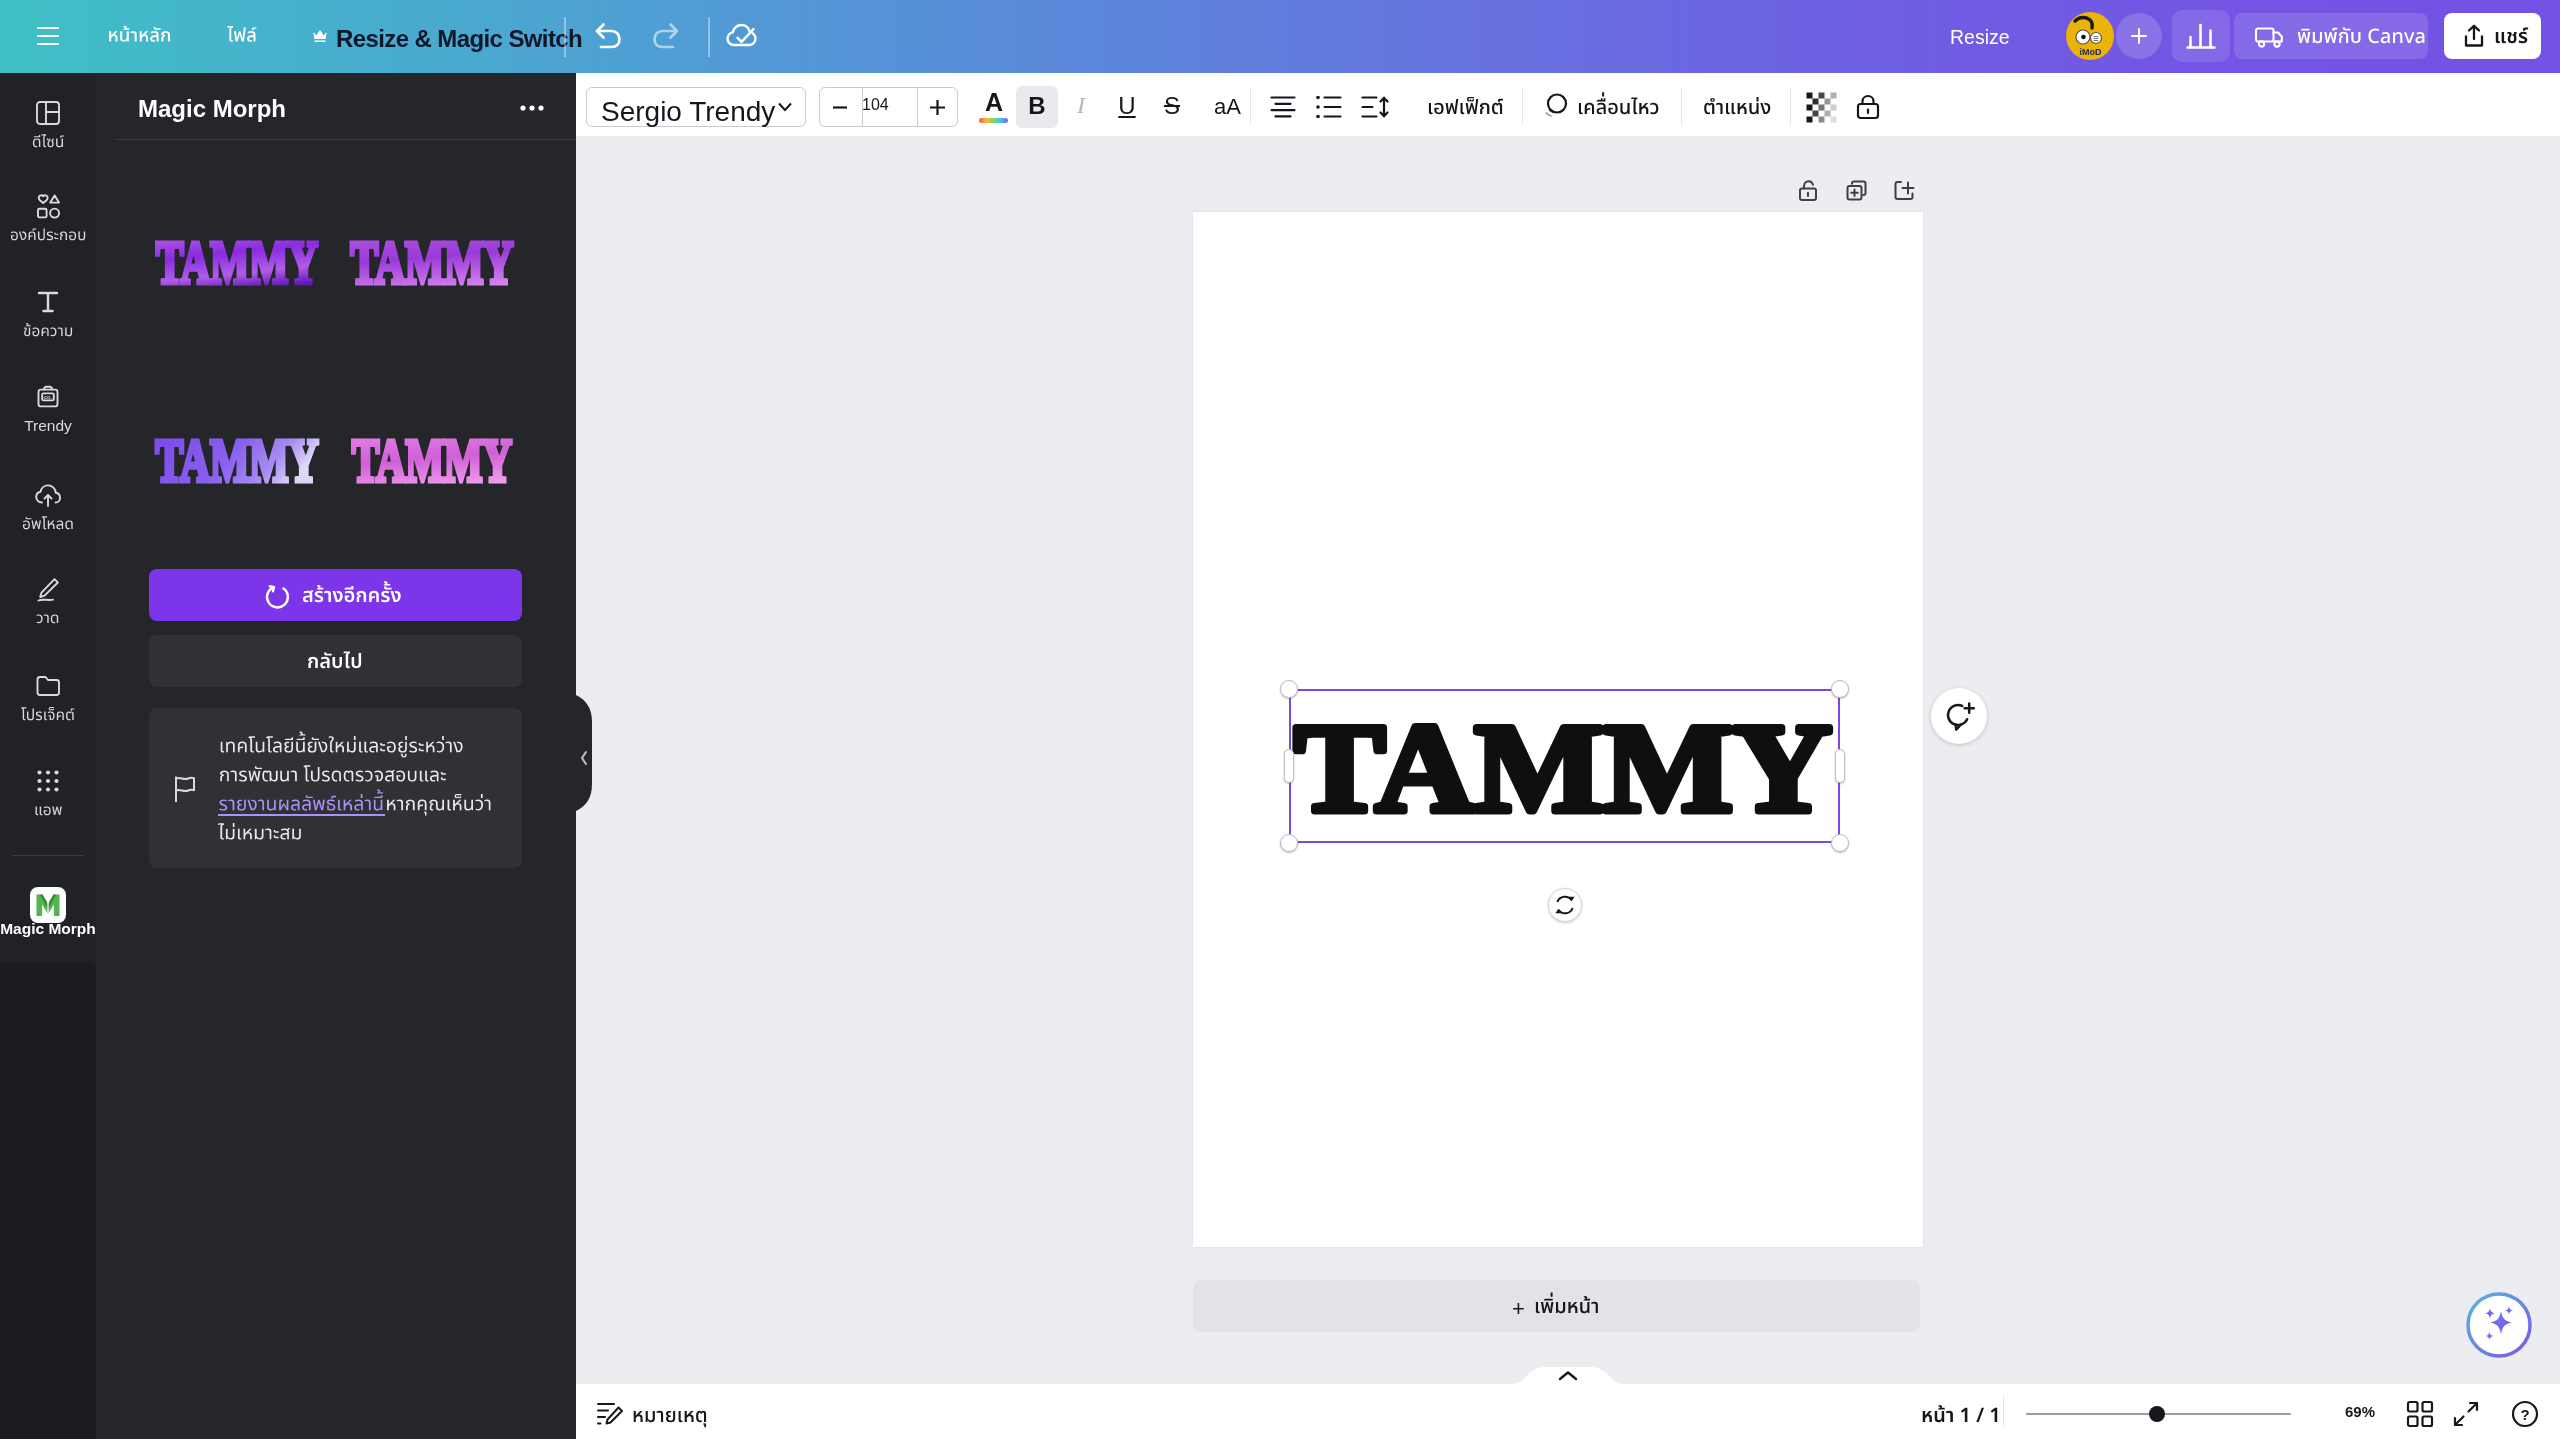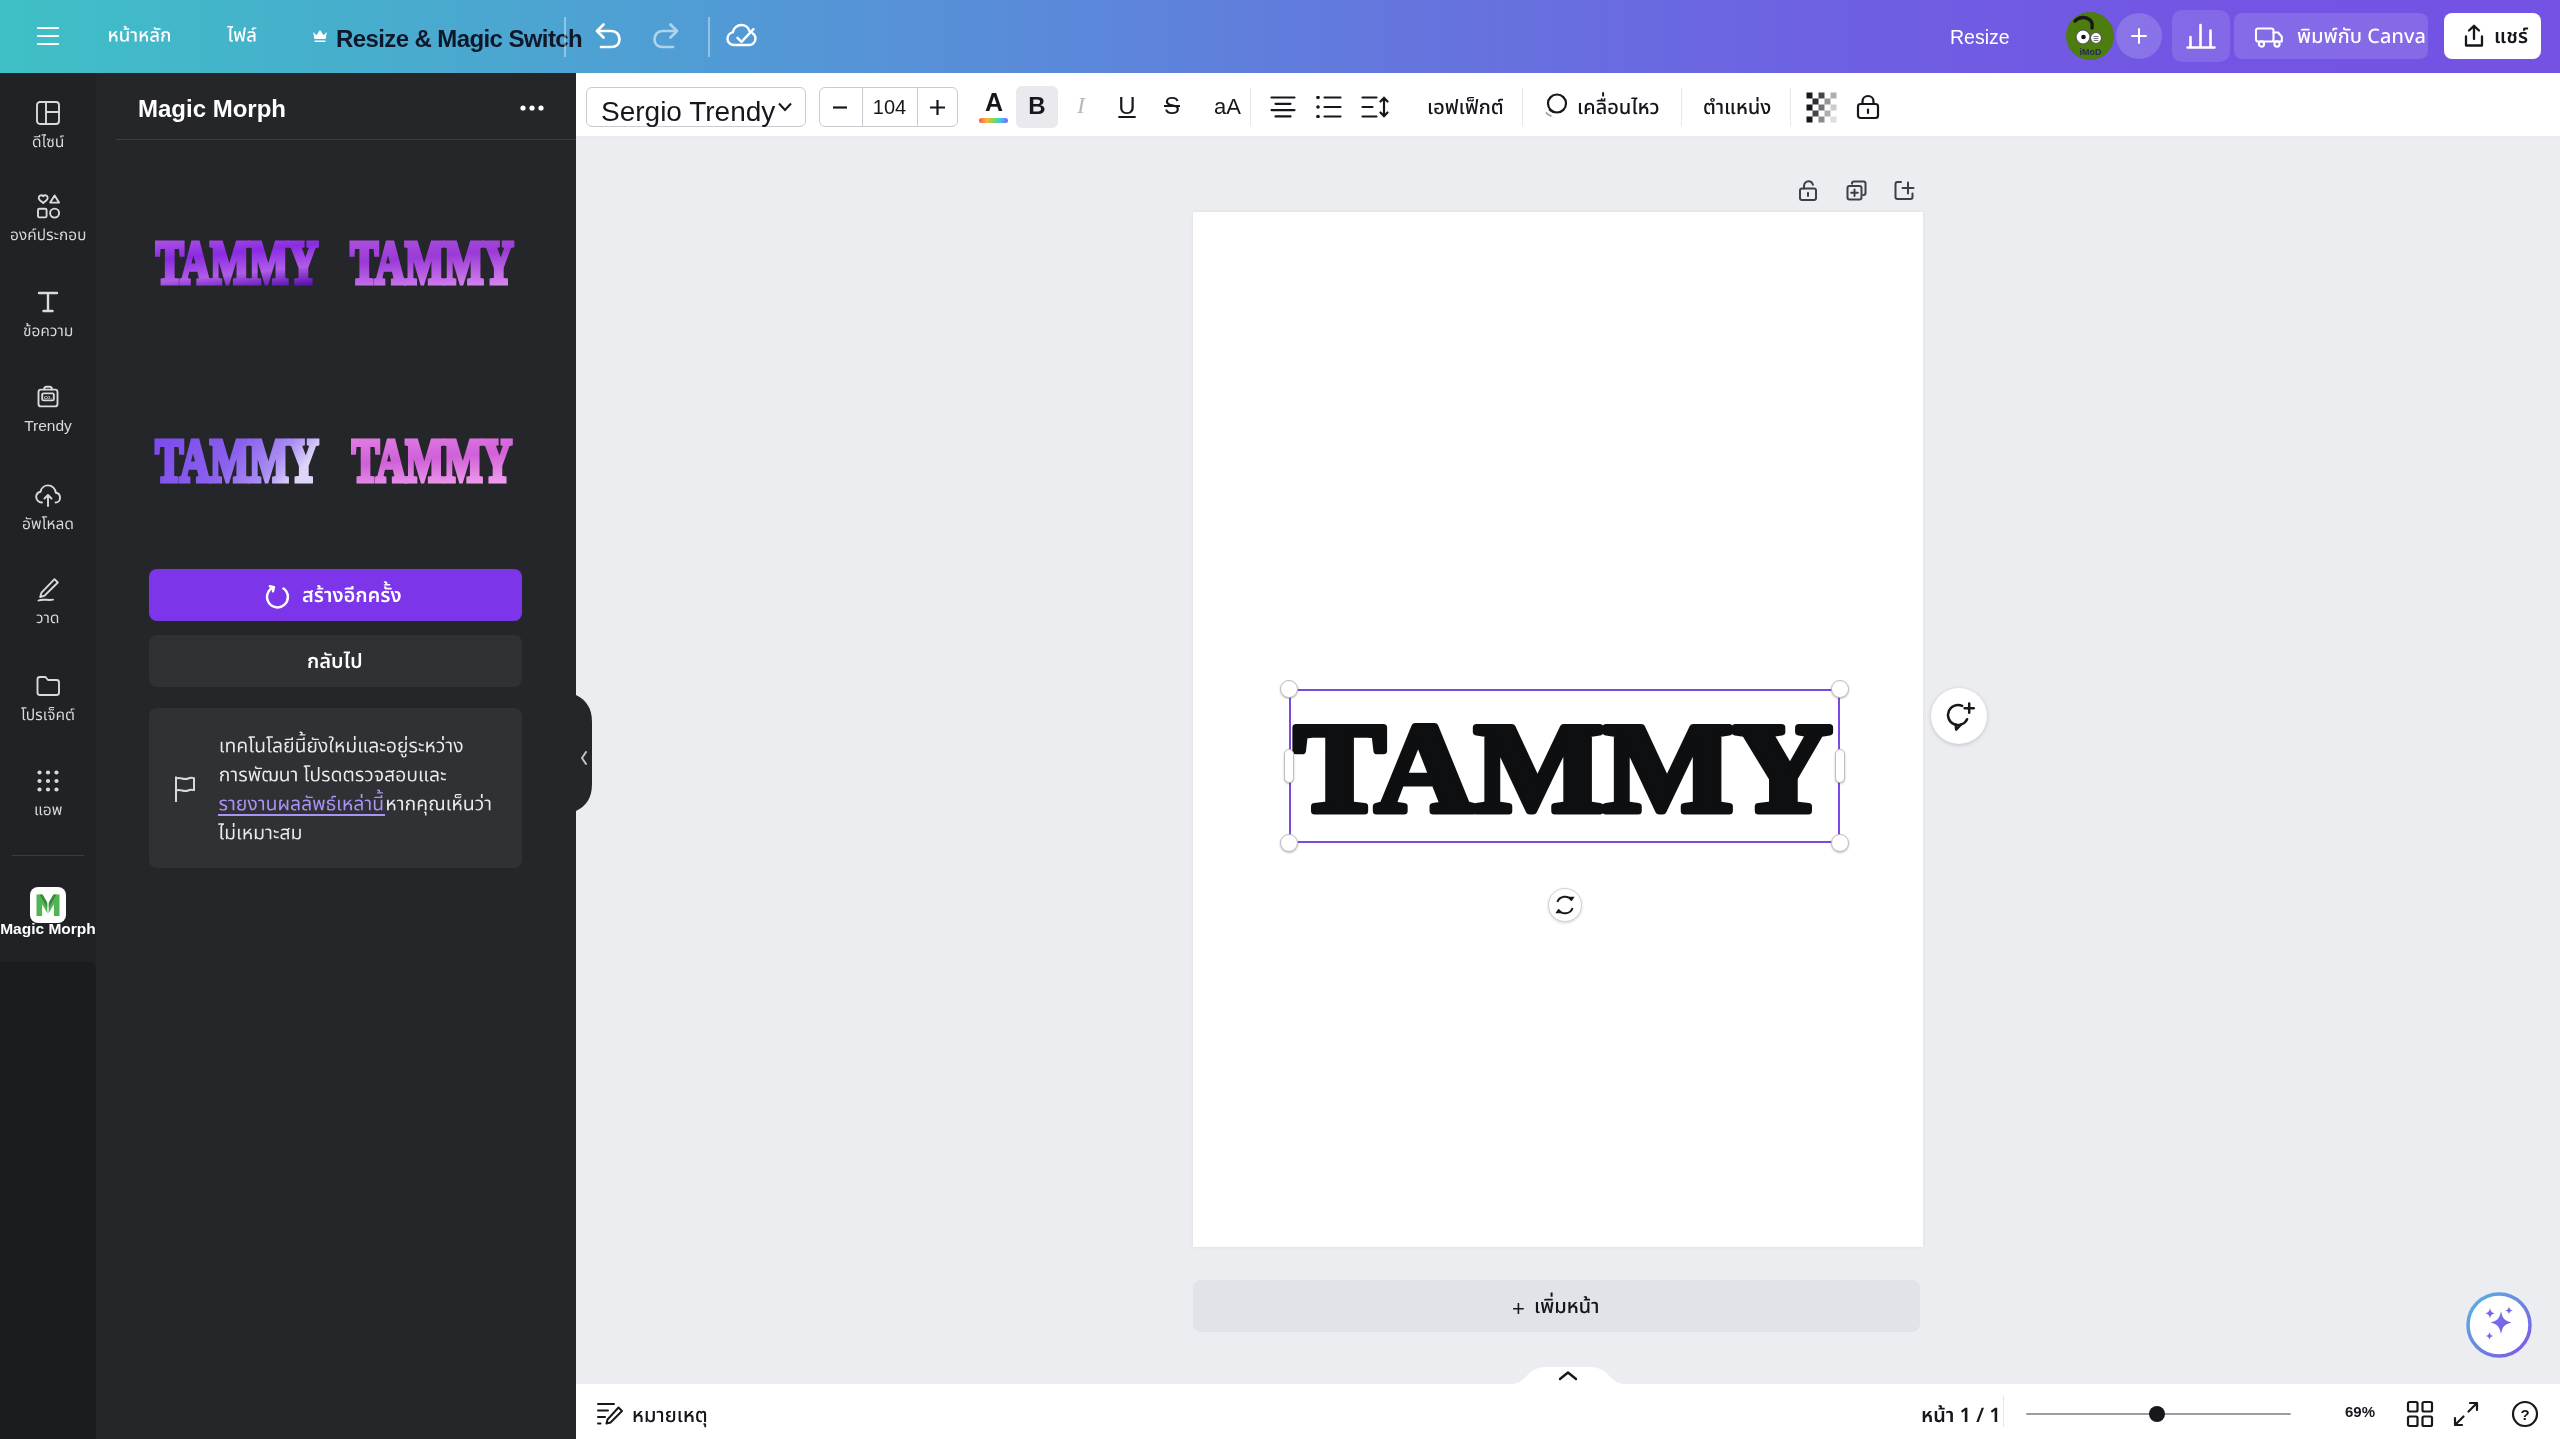--- a/index.html
+++ b/index.html
@@ -44,21 +44,21 @@
     </g>
   </svg>
 <div class="abs" style="left:708px;top:17px;width:1.5px;height:40px;background:rgba(255,255,255,0.38)"></div>
 
 <svg class="ico" style="left:725px;top:23px" width="36" height="30" viewBox="0 0 36 30">
 <path fill="none" stroke="#fff" stroke-width="2.4" stroke-linejoin="round" stroke-linecap="round" d="M24.5 8.3 C23.6 4.6 20.3 2 16.4 2 C12 2 8.4 5.2 7.9 9.4 C4.9 9.9 2.5 12.5 2.5 15.7 C2.5 19.2 5.3 22 8.8 22H24 C27.6 22 30.5 19.2 30.5 15.6 C30.5 13.3 29.3 11.3 27.5 10.2"></path>
 <path fill="none" stroke="#fff" stroke-width="2.4" stroke-linecap="round" stroke-linejoin="round" d="M12.5 14.8 16.5 18.8 28.5 6.2"></path>
   </svg>
 
 <div class="abs" style="left:1950px;top:26px;font-size:19.5px;font-weight:500;color:#fff">Resize</div>
-<div class="abs" style="left:2066px;top:12px;width:48px;height:48px;border-radius:50%;background:#4d7c0f;overflow:hidden">
+<div class="abs" style="left:2066px;top:12px;width:48px;height:48px;border-radius:50%;background:#eab308;overflow:hidden">
 <svg width="48" height="48" viewBox="0 0 48 48">
 <path fill="none" stroke="#16181c" stroke-width="3.4" stroke-linecap="round" d="M9 9 C14 4.5, 20 4.5, 24 8 C26 9.8 26.5 13 26 16"></path>
 <circle cx="17" cy="25" r="7" fill="#fff" stroke="#555" stroke-width="1.2"></circle>
 <circle cx="30" cy="26" r="5.5" fill="#fff" stroke="#555" stroke-width="1.2"></circle>
 <circle cx="17.5" cy="25" r="2.3" fill="#111"></circle>
 <path stroke="#777" stroke-width="1.1" d="M27.5 24.5h5M27.5 26.5h5M27.5 28.5h5"></path>
 <text x="24.5" y="43" font-size="9" font-weight="700" fill="#232c4e" text-anchor="middle" font-family="Liberation Sans">iMoD</text>
 </svg></div>
 <div class="abs" style="left:2116px;top:13px;width:46px;height:46px;border-radius:50%;background:rgba(255,255,255,0.17)"></div>
 <svg class="ico" style="left:2131px;top:28px" width="16" height="16" viewBox="0 0 16 16">
@@ -272,21 +272,21 @@
 <div class="abs" style="left:601px;top:96px;font-size:28px;font-weight:500;color:#15171c">Sergio Trendy</div>
 <svg class="ico" style="left:776px;top:101px" width="18" height="12" viewBox="0 0 18 12">
     <path fill="none" stroke="#15171c" stroke-width="2" d="M3 2.5 9 9 15 2.5"></path>
   </svg>
 <div class="abs" style="left:819px;top:87px;width:139px;height:40px;border:1px solid #c9cbd1;border-radius:6px;background:#fff"></div>
 <div class="abs" style="left:862px;top:87px;width:1px;height:40px;background:#c9cbd1"></div>
 <div class="abs" style="left:917px;top:87px;width:1px;height:40px;background:#c9cbd1"></div>
 <svg class="ico" style="left:832px;top:106px" width="16" height="3" viewBox="0 0 16 3">
     <path stroke="#15171c" stroke-width="2.2" d="M1 1.5h14"></path>
   </svg>
-<div class="abs" style="left:862px;top:96px;width:55px;text-align:center;font-size:20px;font-weight:500;color:#15171c">104</div>
+<div class="abs" style="left:862px;top:96px;width:55px;text-align:left;font-size:16px;font-weight:500;color:#15171c">104</div>
 <svg class="ico" style="left:929px;top:99px" width="17" height="17" viewBox="0 0 17 17">
     <path stroke="#15171c" stroke-width="2.2" d="M8.5 1v15M1 8.5h15"></path>
   </svg>
 
 <div class="abs" style="left:981px;top:88px;width:26px;text-align:center;font-size:25px;font-weight:700;color:#15171c;font-family:'Liberation Sans'">A</div>
 <div class="abs" style="left:979px;top:118px;width:29px;height:5px;border-radius:2.5px;background:linear-gradient(90deg,#ff5247,#ffb33a,#7ed957,#3cc3f2,#8a5cf6)"></div>
 
 <div class="abs" style="left:1016px;top:86px;width:42px;height:42px;border-radius:6px;background:#e9e9ee"></div>
 <div class="abs" style="left:1016px;top:92px;width:42px;text-align:center;font-size:24px;font-weight:700;color:#15171c">B</div>
 <div class="abs" style="left:1068px;top:92px;width:26px;text-align:center;font-size:24px;font-style:italic;font-family:'Liberation Serif';color:#b7b9be">I</div>

